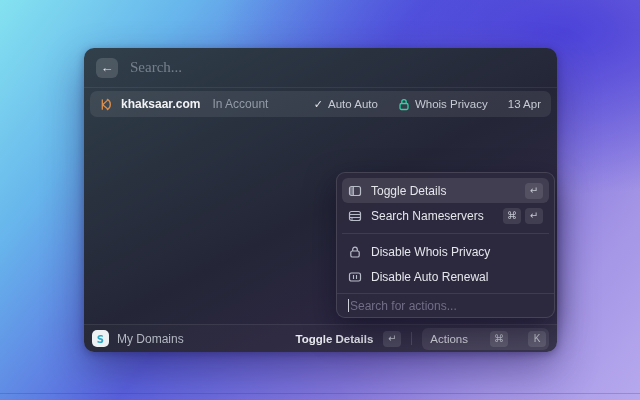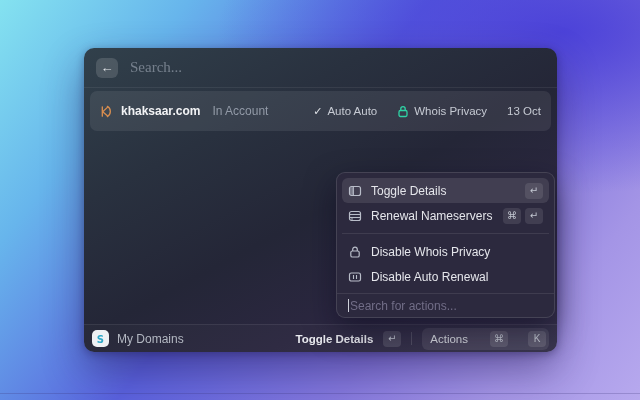--- a/index.html
+++ b/index.html
@@ -35,21 +35,21 @@
   }
   .search-input {
     flex: 1; background: transparent; border: none; outline: none;
     font-family: Liberation Serif, serif; font-size: 15px; color: #e8eaee;
   }
   .search-input::placeholder { color: #76808d; }
 
   
   .list { padding: 3px 6px; flex: none; }
   .row {
-    height: 40px; border-radius: 7px; background: rgba(255,255,255,0.08);
+    height: 26px; border-radius: 7px; background: rgba(255,255,255,0.08);
     display: flex; align-items: center; gap: 8px; padding: 0 10px 0 8px;
   }
   .row-icon { width: 15px; height: 15px; flex: none; }
   .row-domain { font-size: 12px; font-weight: 700; color: #f2f3f5; }
   .row-status { font-size: 12px; color: #929aa7; margin-left: 4px; }
   .row-spacer { flex: 1; }
   .accessory { display: flex; align-items: center; gap: 5px; font-size: 11.5px; color: #c6cad3; }
   .accessory + .accessory { margin-left: 12px; }
   .check-glyph { color: #dfe2e7; font-size: 11px; }
   .row-date { margin-left: 12px; font-size: 11.5px; color: #c6cad3; }
@@ -148,21 +148,21 @@
       </span>
       <span class="accessory">
         <span>
           <svg width="12" height="13" viewBox="0 0 12 13">
             <rect x="2" y="5.5" width="8" height="6" rx="1.4" fill="none" stroke="#2fd3a5" stroke-width="1.3"></rect>
             <path d="M3.8 5.5 V3.8 A2.2 2.2 0 0 1 8.2 3.8 V5.5" fill="none" stroke="#2fd3a5" stroke-width="1.3"></path>
           </svg>
         </span>
         <span>Whois Privacy</span>
       </span>
-      <span class="row-date">13 Oct</span>
+      <span class="row-date">13 Apr</span>
     </div>
   </div>
 
   <div class="body-area"></div>
 
   <div class="footer">
     <span class="app-icon">
       <svg width="11" height="12" viewBox="0 0 12 13">
         <text x="6" y="10.5" text-anchor="middle" font-family="DejaVu Sans, sans-serif" font-size="11" font-weight="bold" fill="#2fa8c8">S</text>
       </svg>
@@ -196,21 +196,21 @@
       </div>
       <div class="menu-item">
         <span class="mi-icon">
           <svg width="14" height="14" viewBox="0 0 14 14">
             <rect x="1.5" y="2.5" width="11" height="9" rx="2" fill="none" stroke="#b9bdc9" stroke-width="1.2"></rect>
             <line x1="1.5" y1="5.5" x2="12.5" y2="5.5" stroke="#b9bdc9" stroke-width="1.1"></line>
             <line x1="1.5" y1="8.5" x2="12.5" y2="8.5" stroke="#b9bdc9" stroke-width="1.1"></line>
             <circle cx="4" cy="10" r="0.8" fill="#b9bdc9"></circle>
           </svg>
         </span>
-        <span class="mi-label">Renewal Nameservers</span>
+        <span class="mi-label">Search Nameservers</span>
         <span class="menu-keys">
           <span class="keycap">⌘</span>
           <span class="keycap">↵</span>
         </span>
       </div>
       <div class="panel-divider"></div>
       <div class="menu-item">
         <span class="mi-icon">
           <svg width="14" height="14" viewBox="0 0 14 14">
             <rect x="2.8" y="6" width="8.4" height="6" rx="1.6" fill="none" stroke="#b9bdc9" stroke-width="1.2"></rect>

